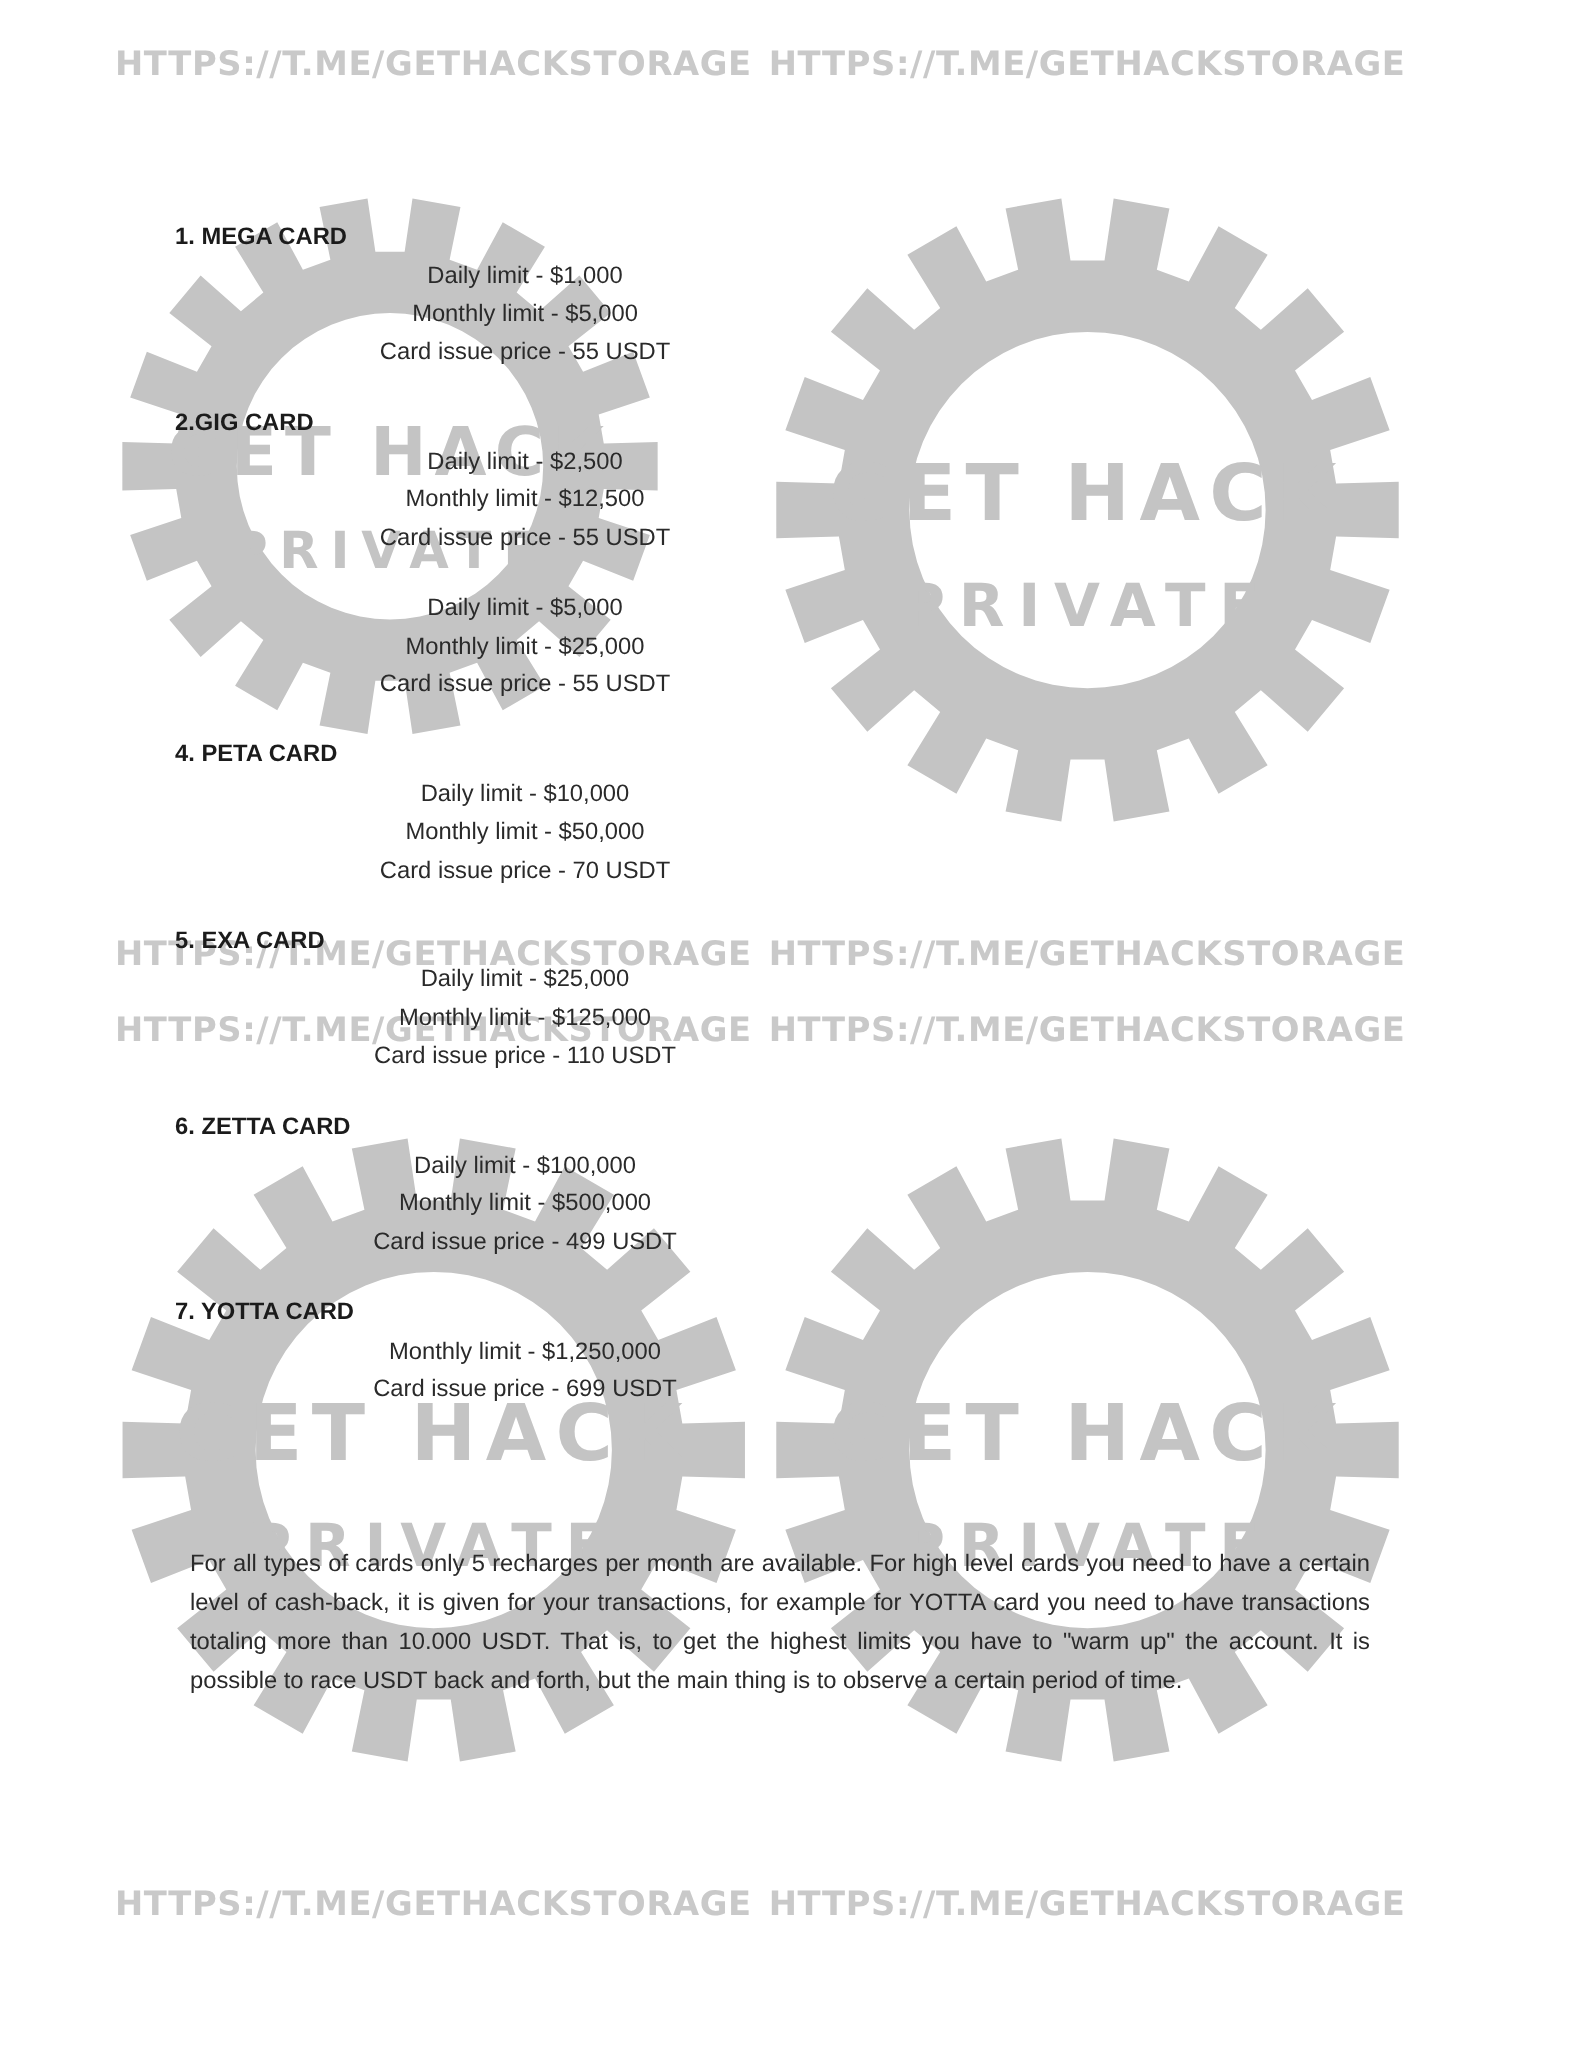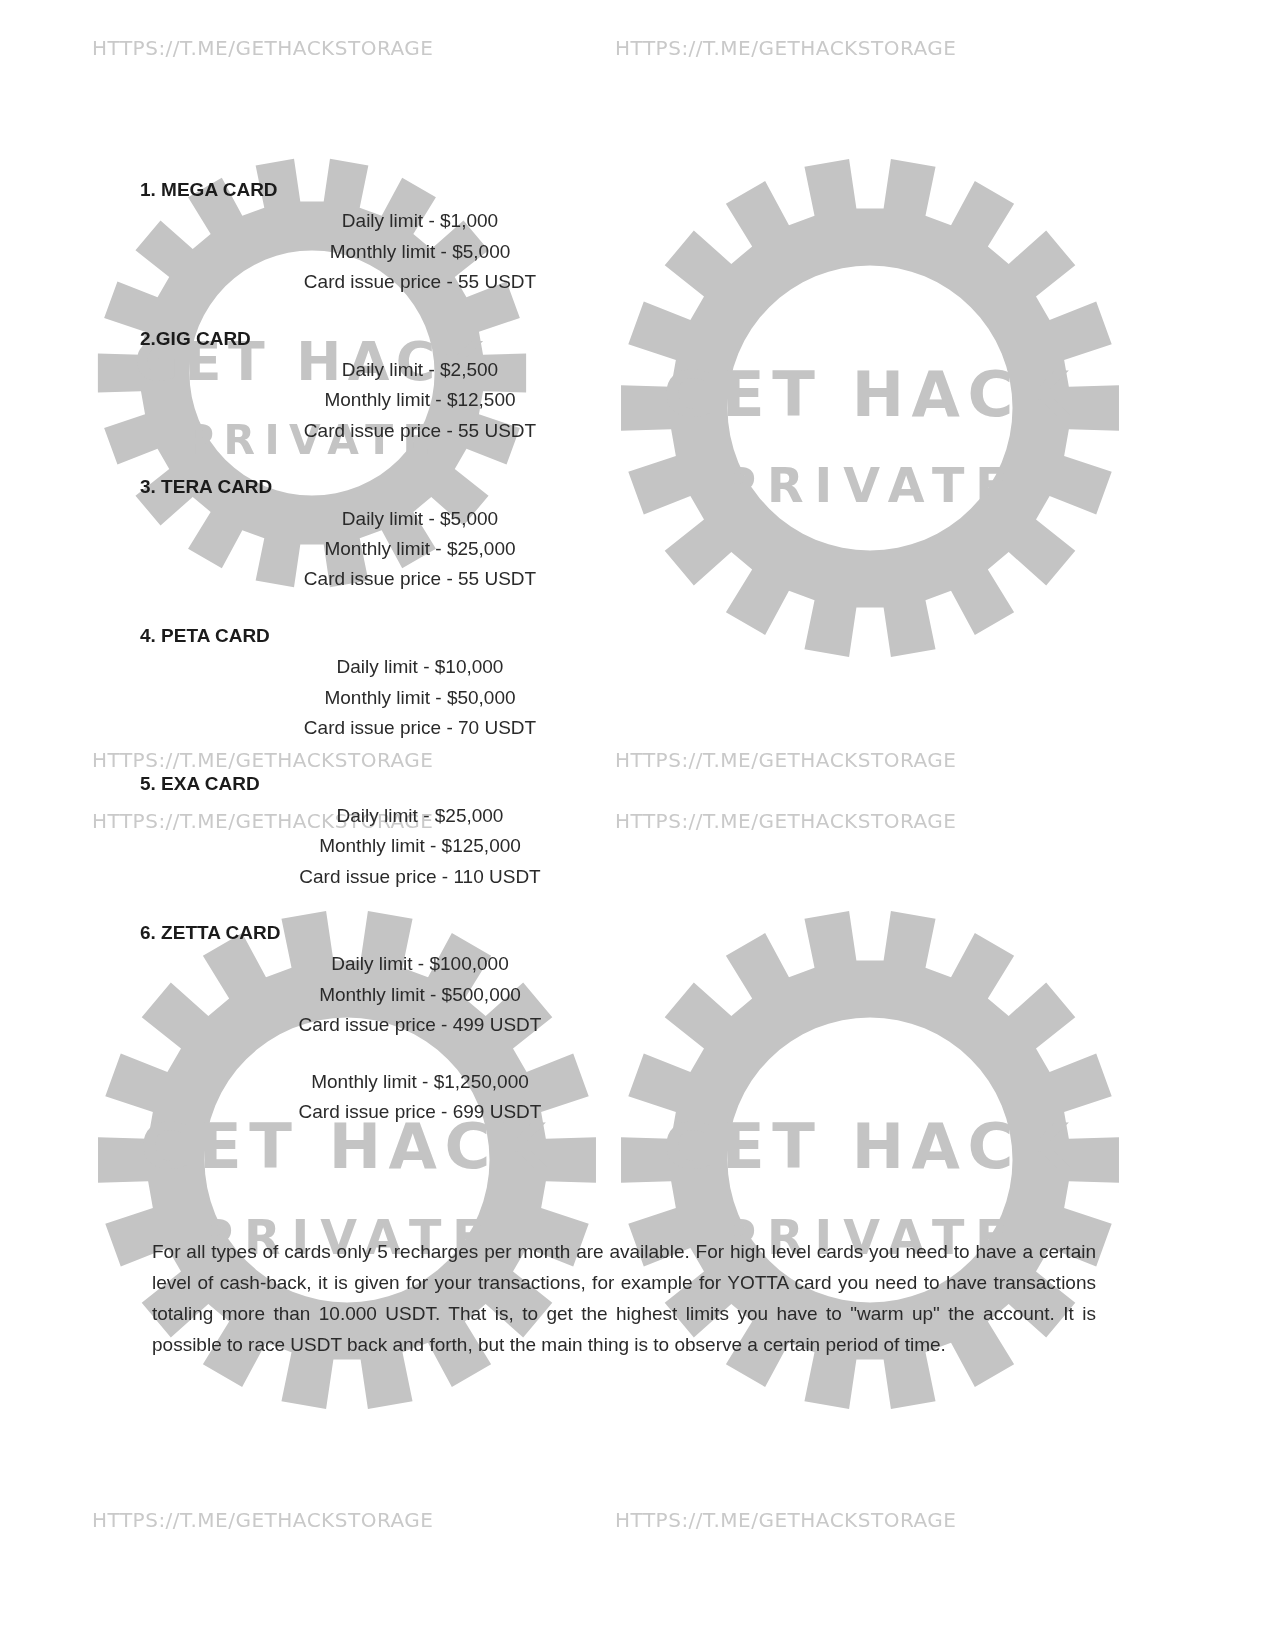--- a/index.html
+++ b/index.html
@@ -19,22 +19,22 @@
   #watermarks {
     position: absolute;
     inset: 0;
     z-index: 1;
     pointer-events: none;
   }
   .wm-text {
     position: absolute;
     color: #c9c9c9;
     font-family: "DejaVu Sans", sans-serif;
-    font-weight: 400;
-    font-size: 20px;
+    font-weight: 700;
+    font-size: 27px;
     letter-spacing: 0.5px;
     white-space: nowrap;
   }
   .gear {
     position: absolute;
   }
   .gear svg { display: block; }
   .gear .gear-label {
     position: absolute;
     left: 0;
@@ -142,21 +142,20 @@
       <p class="card-line">Monthly limit - $5,000</p>
       <p class="card-line">Card issue price - 55 USDT</p>
     </div>
     <div class="card-block">
       <p class="card-title">2.GIG CARD</p>
       <p class="card-line">Daily limit - $2,500</p>
       <p class="card-line">Monthly limit - $12,500</p>
       <p class="card-line">Card issue price - 55 USDT</p>
     </div>
     <div class="card-block">
-      <p class="card-title">3. TERA CARD</p>
       <p class="card-line">Daily limit - $5,000</p>
       <p class="card-line">Monthly limit - $25,000</p>
       <p class="card-line">Card issue price - 55 USDT</p>
     </div>
     <div class="card-block">
       <p class="card-title">4. PETA CARD</p>
       <p class="card-line">Daily limit - $10,000</p>
       <p class="card-line">Monthly limit - $50,000</p>
       <p class="card-line">Card issue price - 70 USDT</p>
     </div>
@@ -166,20 +165,21 @@
       <p class="card-line">Monthly limit - $125,000</p>
       <p class="card-line">Card issue price - 110 USDT</p>
     </div>
     <div class="card-block">
       <p class="card-title">6. ZETTA CARD</p>
       <p class="card-line">Daily limit - $100,000</p>
       <p class="card-line">Monthly limit - $500,000</p>
       <p class="card-line">Card issue price - 499 USDT</p>
     </div>
     <div class="card-block">
+      <p class="card-title">7. YOTTA CARD</p>
       <p class="card-line">Monthly limit - $1,250,000</p>
       <p class="card-line">Card issue price - 699 USDT</p>
     </div>
   </div>
 
   <p class="footnote">For all types of cards only 5 recharges per month are available. For high level cards you need to have a certain level of cash-back, it is given for your transactions, for example for YOTTA card you need to have transactions totaling more than 10.000 USDT.   That is, to get the highest limits you have to "warm up" the account. It is possible to race USDT back and forth, but the main thing is to observe a certain period of time.</p>
 
 </div>
 
 </body></html>

